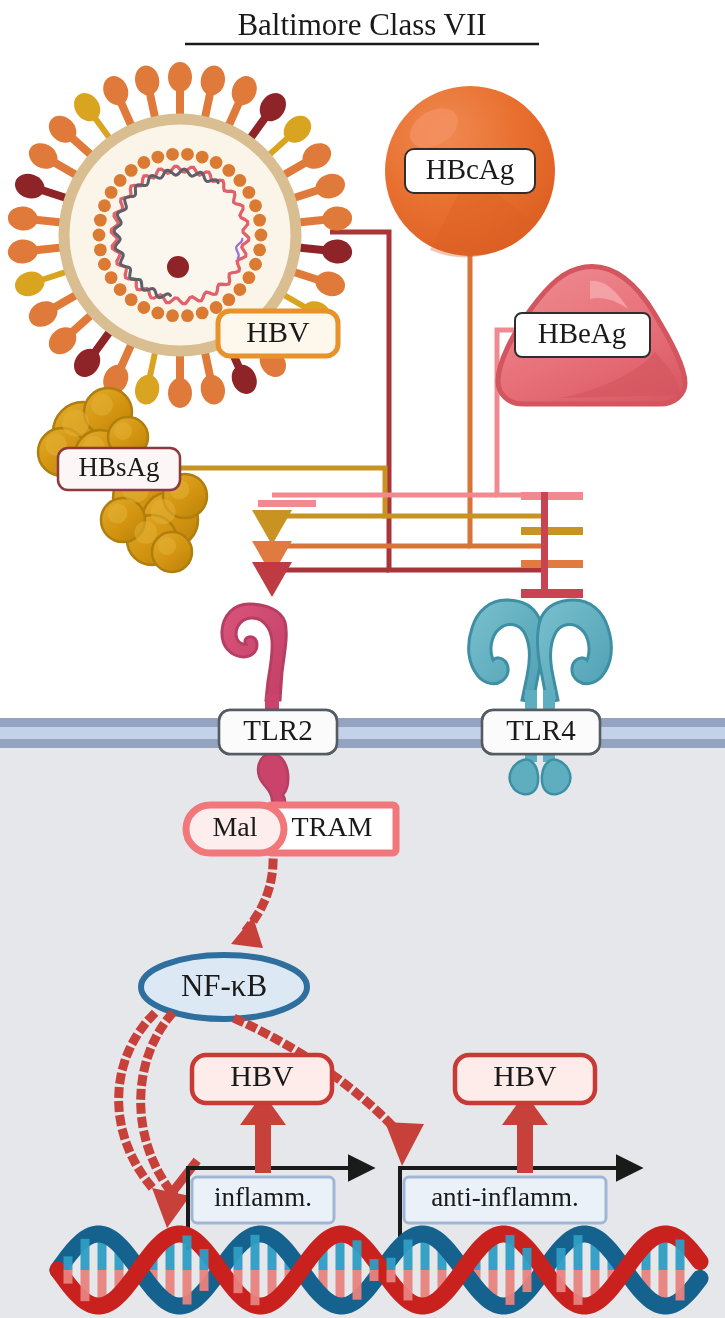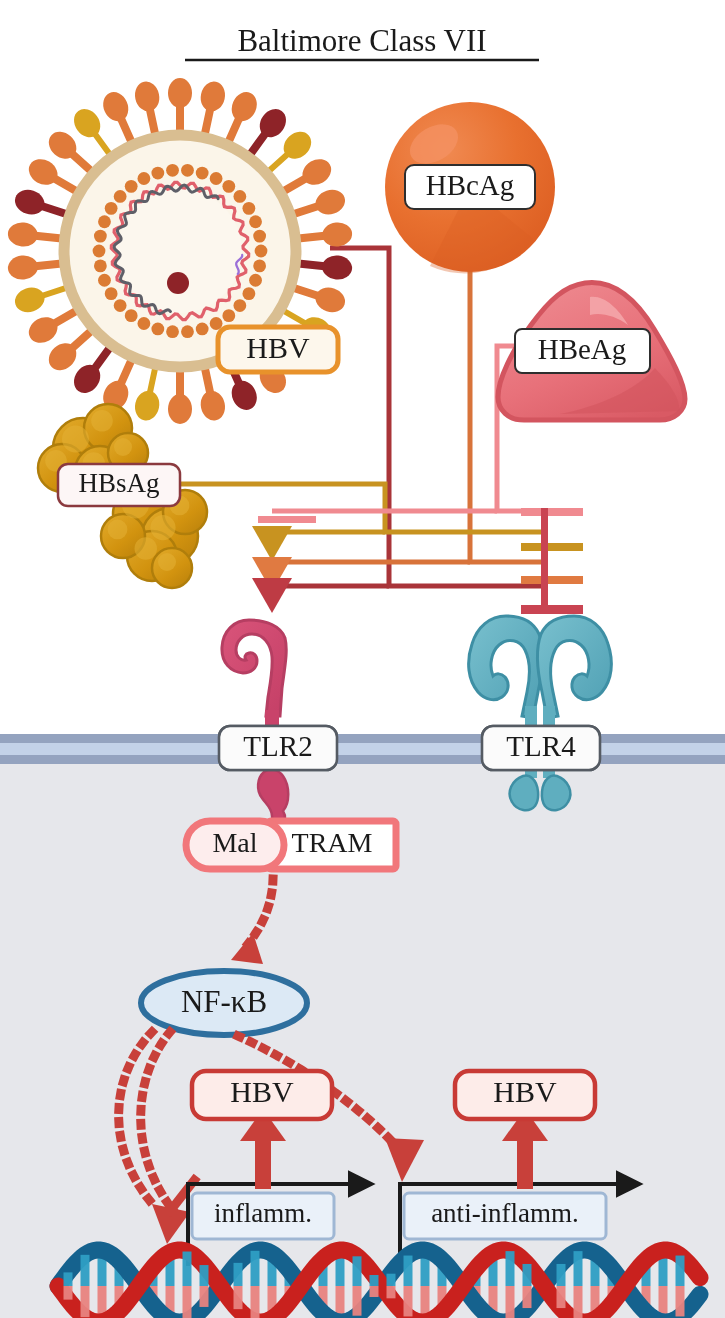--- a/index.html
+++ b/index.html
@@ -4,21 +4,21 @@
 <title>Baltimore Class VII</title>
 <style>
   html,body{margin:0;padding:0;}
   body{
     width:725px;height:1318px;
     background:#ffffff;
     font-family:"Liberation Serif", serif;
     overflow:hidden;
     position:relative;
   }
-  #stage{position:absolute;left:0;top:16px;width:725px;height:1158px;text-decoration:underline;}
+  #stage{position:absolute;left:0;top:0;width:725px;height:1158px;text-decoration:underline;}
   #stage svg{display:block;}
   .lbl{
     font-family:"Liberation Serif", serif;
     fill:#1a1a1a;
     text-anchor:middle;
     dominant-baseline:middle;
   }
 </style>
 </head>
 <body>

